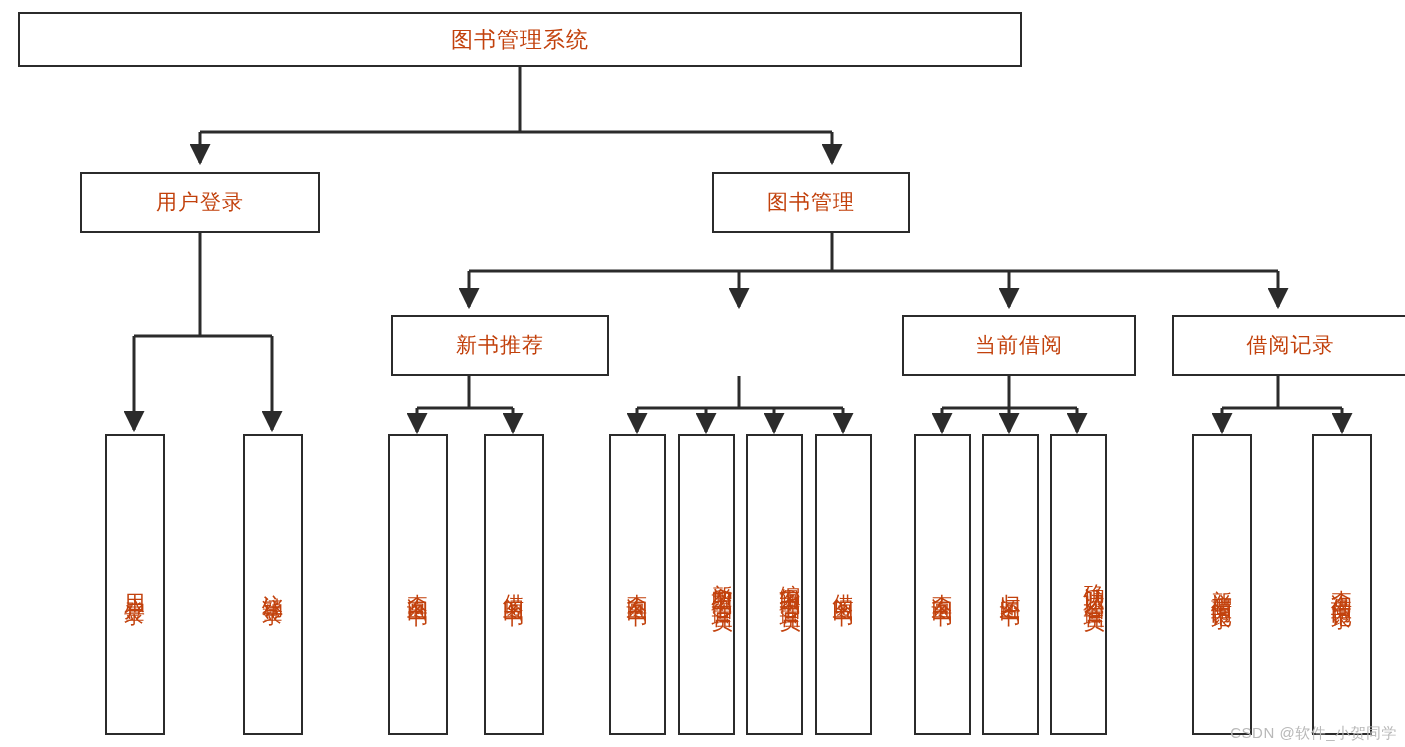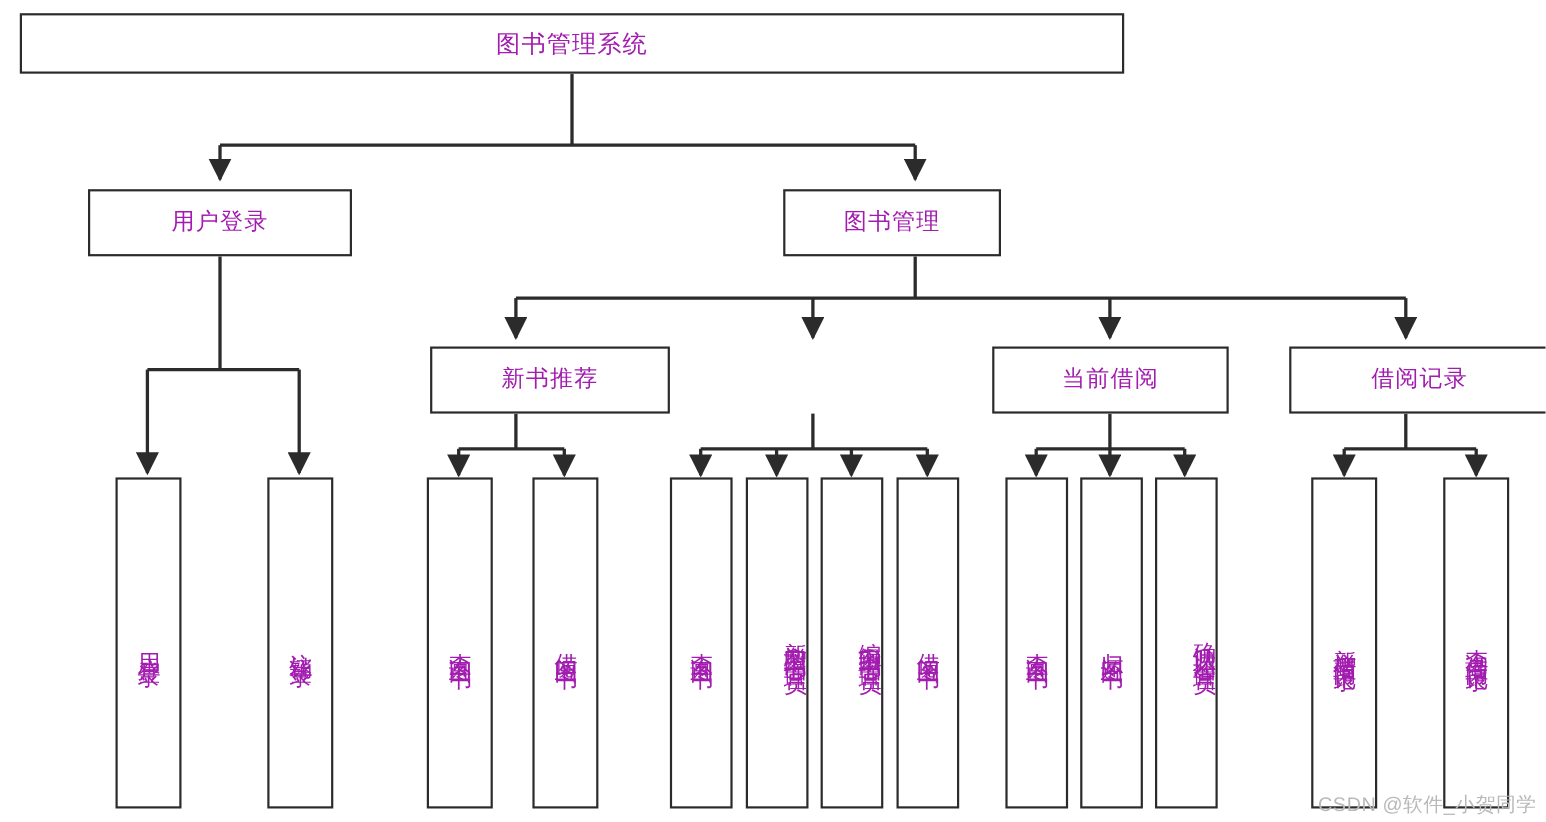--- a/index.html
+++ b/index.html
@@ -11,21 +11,21 @@
     position:relative;
   }
   #stage{position:absolute;left:0;top:0;width:1405px;height:747px;}
   #edges{position:absolute;left:0;top:0;width:1405px;height:747px;pointer-events:none;}
 
   .node{
     position:absolute;
     box-sizing:border-box;
     border:2px solid #2b2b2b;
     background:#ffffff;
-    color:#a21caf;
+    color:#c2410c;
     display:flex;
     align-items:center;
     justify-content:center;
     text-align:center;
     font-size:21px;
     letter-spacing:1px;
     line-height:1.15;
   }
   .node.root{font-size:22px;}
   .node.lvl2{font-size:21px;}
@@ -41,21 +41,21 @@
   }
   .node.leaf.long{
     align-items:flex-start;
     justify-content:center;
   }
 
   .watermark{
     position:absolute;
     right:8px;
     bottom:4px;
-    font-size:18px;
+    font-size:15px;
     color:#b9b9b9;
     white-space:nowrap;
     letter-spacing:0.5px;
   }
 </style>
 </head>
 <body>
 
 <div id="stage">
 
@@ -108,21 +108,21 @@
       <path d="M 1342 408 L 1342 432" marker-end="url(#arrow)"></path>
     </g>
   </svg>
 
   <div class="node root" style="left:18px;top:12px;width:1004px;height:55px;">图书管理系统</div>
 
   <div class="node lvl2" style="left:80px;top:172px;width:240px;height:61px;">用户登录</div>
   <div class="node lvl2" style="left:712px;top:172px;width:198px;height:61px;">图书管理</div>
 
   <div class="node lvl2" style="left:360px;top:315px;width:218px;height:61px;margin-left:31px;">新书推荐</div>
-  <div class="node lvl2" style="left:902px;top:315px;width:215px;height:61px;">当前借阅</div>
+  <div class="node lvl2" style="left:902px;top:315px;width:234px;height:61px;">当前借阅</div>
   <div class="node lvl2" style="left:1172px;top:315px;width:237px;height:61px;">借阅记录</div>
 
   <div class="node leaf" style="left:105px;top:434px;width:60px;height:301px;">用户登录</div>
   <div class="node leaf" style="left:243px;top:434px;width:60px;height:301px;">注销登录</div>
 
   <div class="node leaf" style="left:388px;top:434px;width:60px;height:301px;">查询图书</div>
   <div class="node leaf" style="left:484px;top:434px;width:60px;height:301px;">借阅图书</div>
 
   <div class="node leaf" style="left:609px;top:434px;width:57px;height:301px;">查询图书</div>
   <div class="node leaf long" style="left:678px;top:434px;width:57px;height:301px;">新增图书（管理员）</div>

